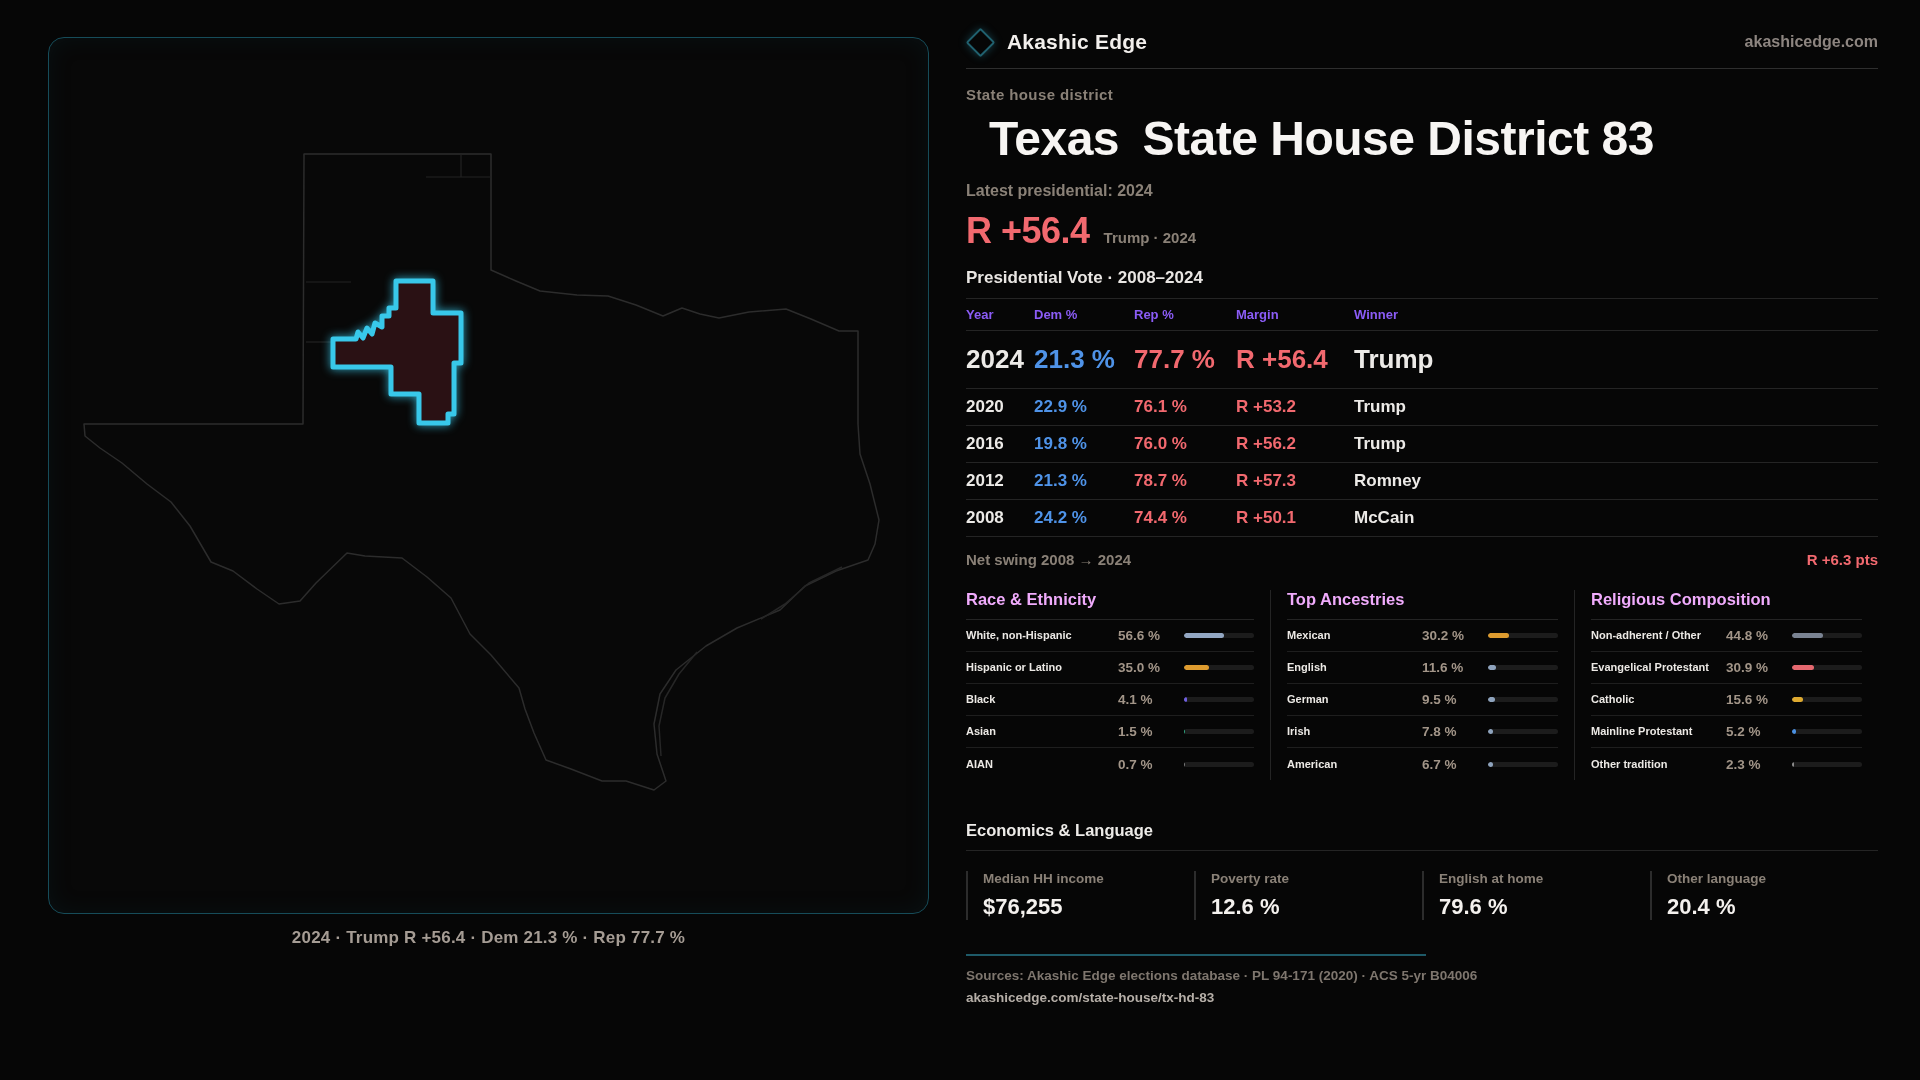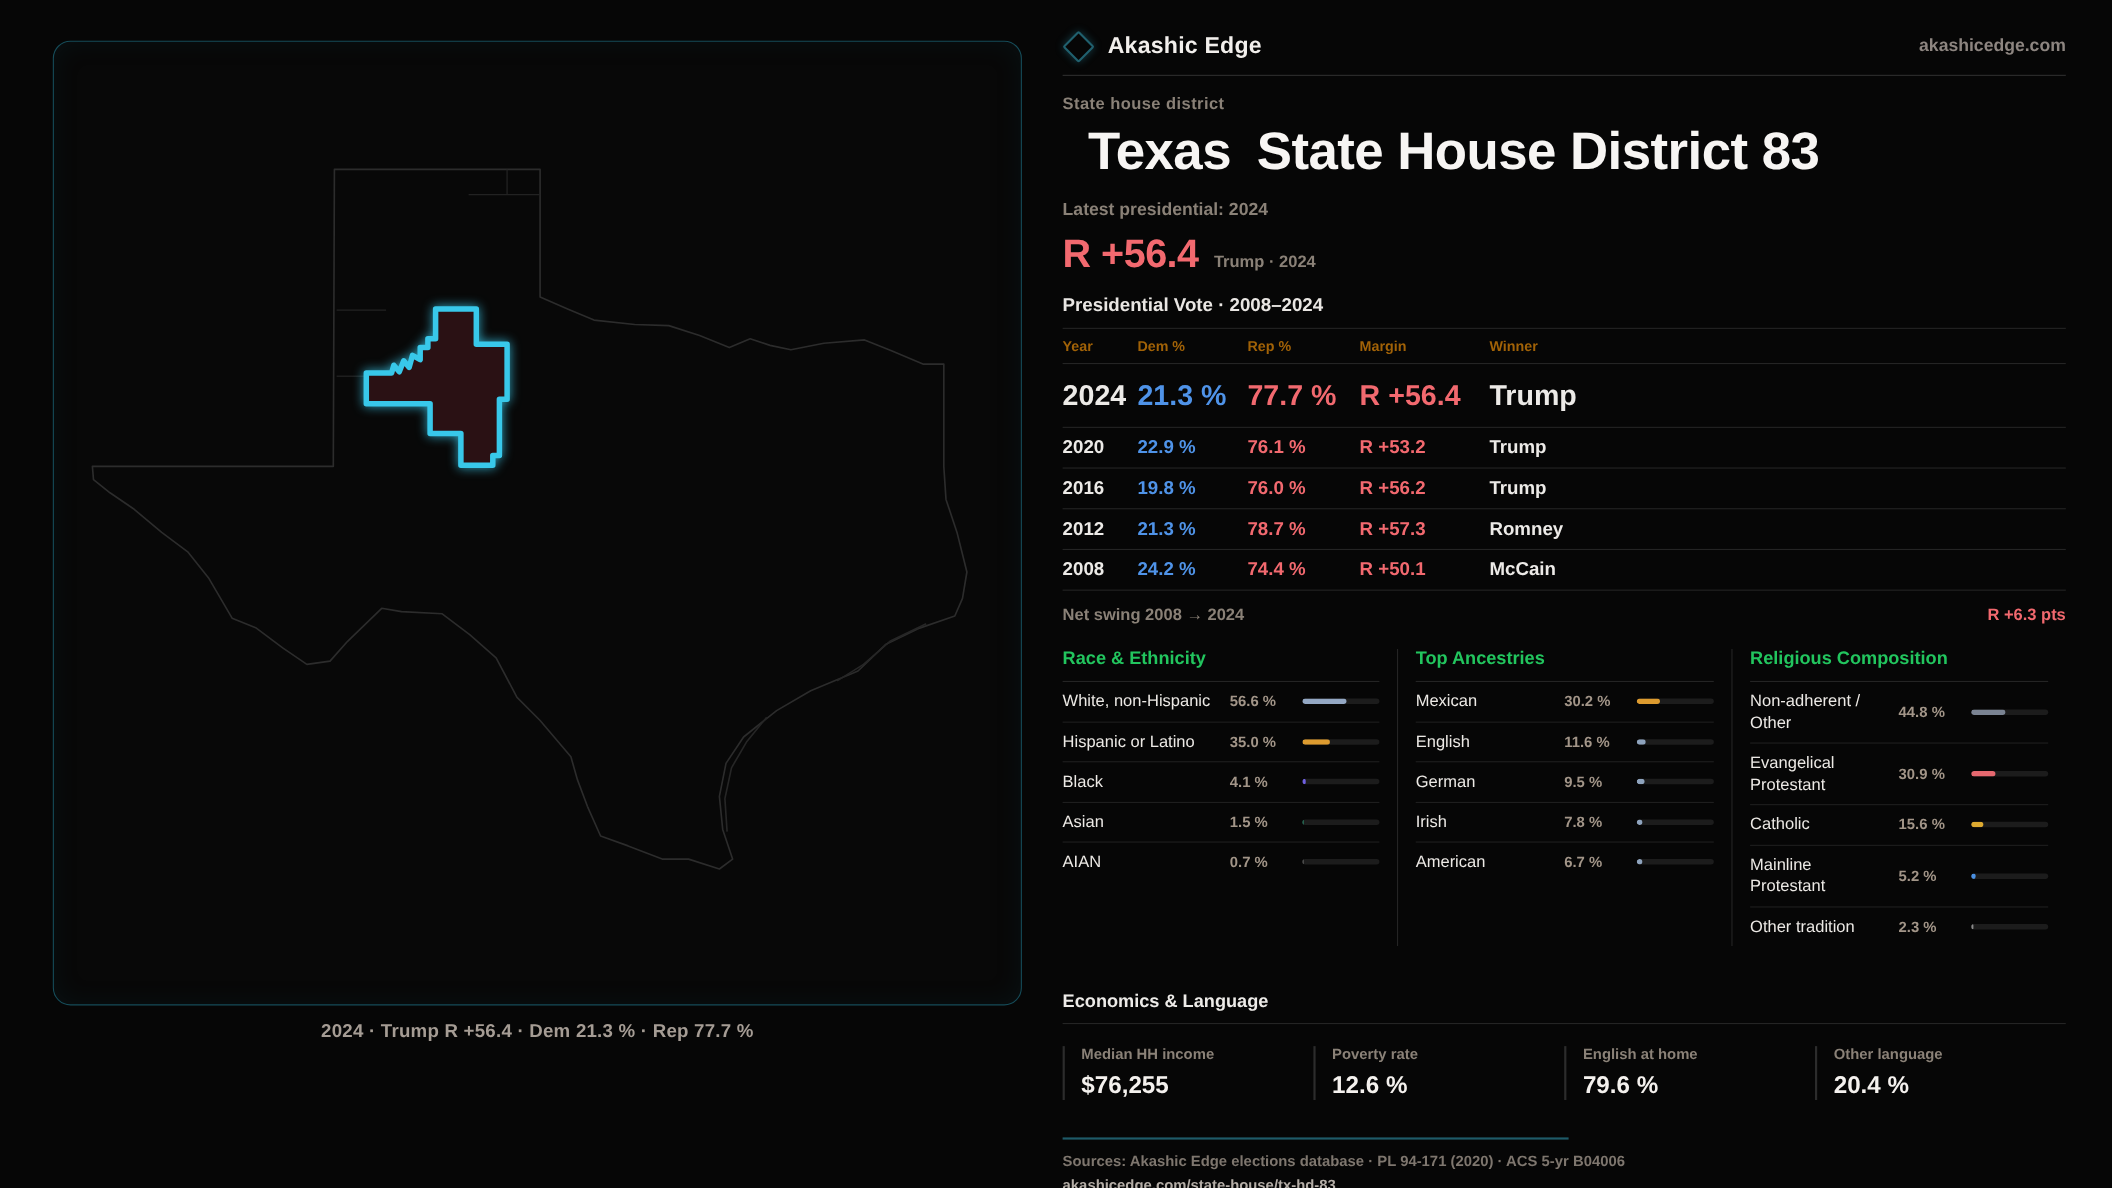--- a/index.html
+++ b/index.html
@@ -29,38 +29,38 @@
   .latest{ margin-top:16px; color:var(--lab); font-size:16px; font-weight:700; }
   .headline{ margin-top:10px; display:flex; align-items:baseline; }
   .headline .big{ color:var(--rep); font-size:36px; font-weight:800; letter-spacing:-.5px; }
   .headline .ctx{ margin-left:14px; color:var(--lab); font-size:15px; font-weight:700; }
   .sec-label{ margin-top:16px; color:#e9e6e3; font-size:17px; font-weight:800; }
   
   .ptable{ margin-top:10px; }
   .trow{ display:grid; grid-template-columns:68px 100px 102px 118px 1fr;
     align-items:center; border-top:1px solid var(--hair); padding:8px 0; }
   .trow.last{ border-bottom:1px solid var(--hair); }
-  .thead{ color:#a16207; font-size:13px; font-weight:600; padding:8px 0; }
+  .thead{ color:#8b5cf6; font-size:13px; font-weight:600; padding:8px 0; }
   .trow .c{ font-size:17px; font-weight:700; color:#eceae7; }
   .trow .dem{ color:var(--dem); } .trow .rep{ color:var(--rep); } .trow .marg{ color:var(--rep); }
   .trow.hero{ padding:13px 0; }
   .trow.hero .c{ font-size:26px; font-weight:700; }
   .swing{ display:flex; margin-top:14px; }
   .swing .l{ color:var(--lab); font-size:15px; font-weight:700; }
   .swing .r{ margin-left:auto; color:var(--rep); font-size:15px; font-weight:800; }
   
   .cols{ display:grid; grid-template-columns:1fr 1fr 1fr; margin-top:22px; }
   .col{ padding-right:16px; }
   .col + .col{ border-left:1px solid var(--hair); padding-left:16px; }
-  .ptitle{ color:#22c55e; font-size:16.5px; font-weight:800; padding-bottom:10px;
+  .ptitle{ color:#f0abfc; font-size:16.5px; font-weight:800; padding-bottom:10px;
     border-bottom:1px solid var(--hair); }
   .prow{ display:grid; grid-template-columns:1fr 58px 70px; gap:8px; align-items:center;
     padding:8px 0; border-bottom:1px solid #1e1e1e; min-height:32px; }
   .prow:last-child{ border-bottom:none; }
-  .plabel{ color:#ece9e5; font-size:15px; font-weight:400; line-height:1.3; }
+  .plabel{ color:#ece9e5; font-size:11px; font-weight:700; line-height:1.3; }
   .pval{ color:var(--val); font-size:13.5px; font-weight:600; white-space:nowrap; }
   .ptrack{ width:70px; height:5px; background:#1c1c1c; border-radius:3px; overflow:hidden; }
   .ptrack i{ display:block; height:5px; border-radius:3px; min-width:1px; }
   
   .econ-title{ margin-top:41px; color:#edebe8; font-size:16.5px; font-weight:800;
     padding-bottom:10px; border-bottom:1px solid var(--hair); }
   .stats{ display:grid; grid-template-columns:1fr 1fr 1fr 1fr; margin-top:20px; }
   .stat{ border-left:2px solid #2c2c2c; padding-left:15px; }
   .stat .sl{ color:var(--lab); font-size:13.5px; font-weight:600; }
   .stat .sv{ margin-top:8px; color:#f4f1ee; font-size:22px; font-weight:800; }

